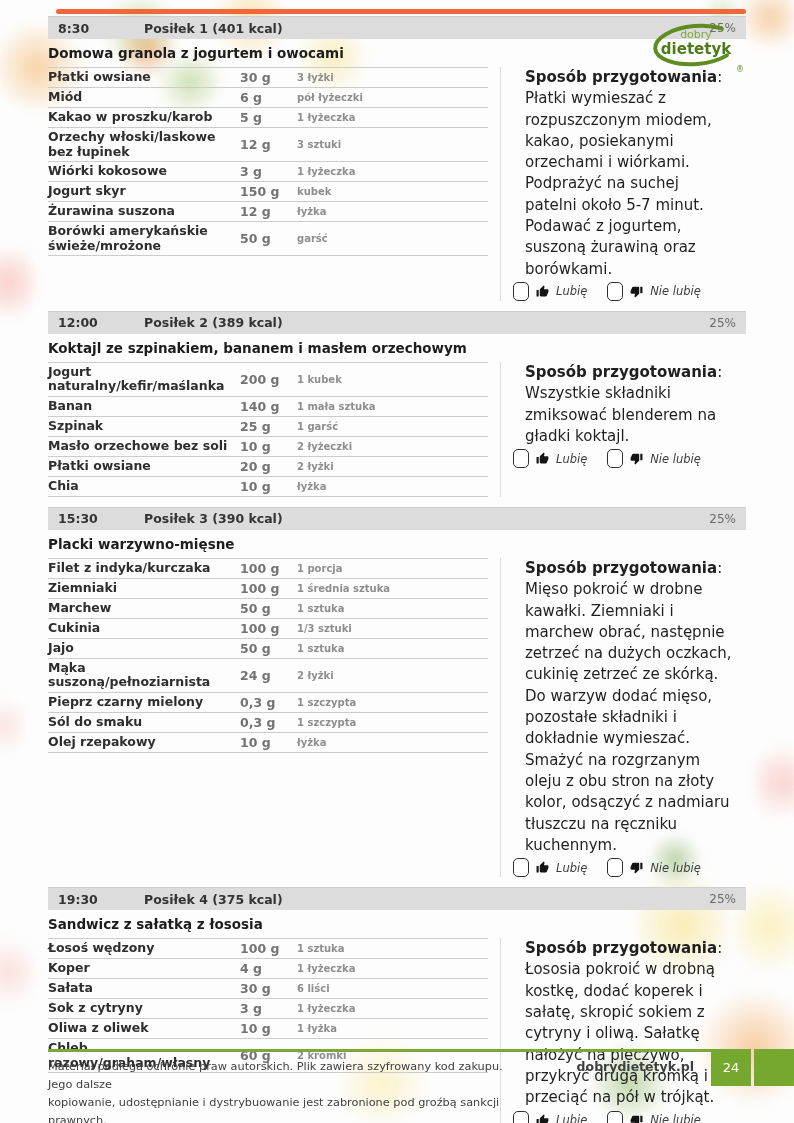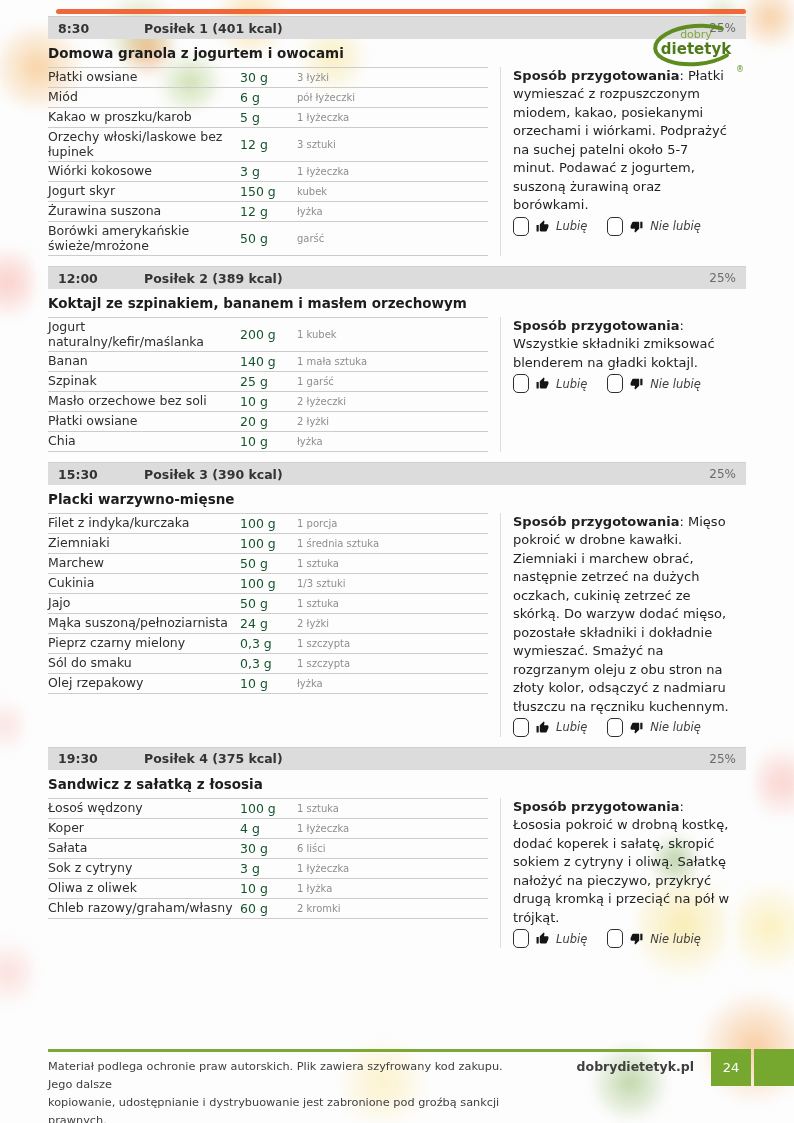--- a/index.html
+++ b/index.html
@@ -42,28 +42,28 @@
     display:flex; align-items:center; height:23px;
     background:#DCDCDC; border-top:1px solid #cfcfcf; font-size:12.5px;gap:34px;
   }
   .meal-time { width:62px; padding-left:10px; font-weight:600; color:#333; }
   .meal-name { font-weight:600; color:#333; }
   .meal-percent { margin-left:auto; padding-right:10px; font-size:12px; color:#6a6a6a; }
 
   .dish-title { margin:6px 0; font-size:13.5px; font-weight:700; color:#1d1d1d; }
 
   .meal-body { display:flex; align-items:stretch; }
-  .ingredients { width:440px; border-top:1px solid #cccccc; }
+  .ingredients { width:440px; border-top:1px solid #cccccc;font-weight:bold; }
   .ing-row { display:flex; align-items:center; border-bottom:1px solid #cccccc; padding:2px 0; min-height:19px; }
   .ing-name   { width:192px; padding-right:6px; font-size:12.5px; line-height:1.16; color:#2e2e2e; }
-  .ing-amount { width:57px; font-size:12.5px; color:#14532d; }
+  .ing-amount { width:57px; font-size:12.5px; color:#737373; }
   .ing-measure{ flex:1; font-size:10px; color:#8e8e8e; }
 
   .prep-col { margin-left:12px; padding-left:12px; border-left:1px solid #dddddd; width:234px; }
-  .prep-text { font-size:13px; line-height:1.42; color:#1f1f1f; }
+  .prep-text { font-size:15px; line-height:1.42; color:#1f1f1f;margin-left:12px; }
   .prep-label { font-weight:700; }
   .like-row { display:flex; gap:20px; margin-top:2px;font-style:italic; }
   .like-group { display:flex; align-items:center; gap:7px; cursor:pointer; }
   .checkbox { display:inline-block; width:16px; height:19px; border:1.6px solid #2f2f2f; border-radius:5px; background:#fff; }
   .thumb { width:13px; height:13px; fill:#141414; flex:none; }
   .like-label { font-size:11.5px; color:#3e3e3e; }
 
   
   .footer-line   { position:absolute; left:48px; top:1049px; width:663px; height:3px; background:#7CA936; z-index:2; }
   .page-num-box  { position:absolute; left:711px; top:1049px; width:40px; height:37px; background:#76A72F; color:#fff;

